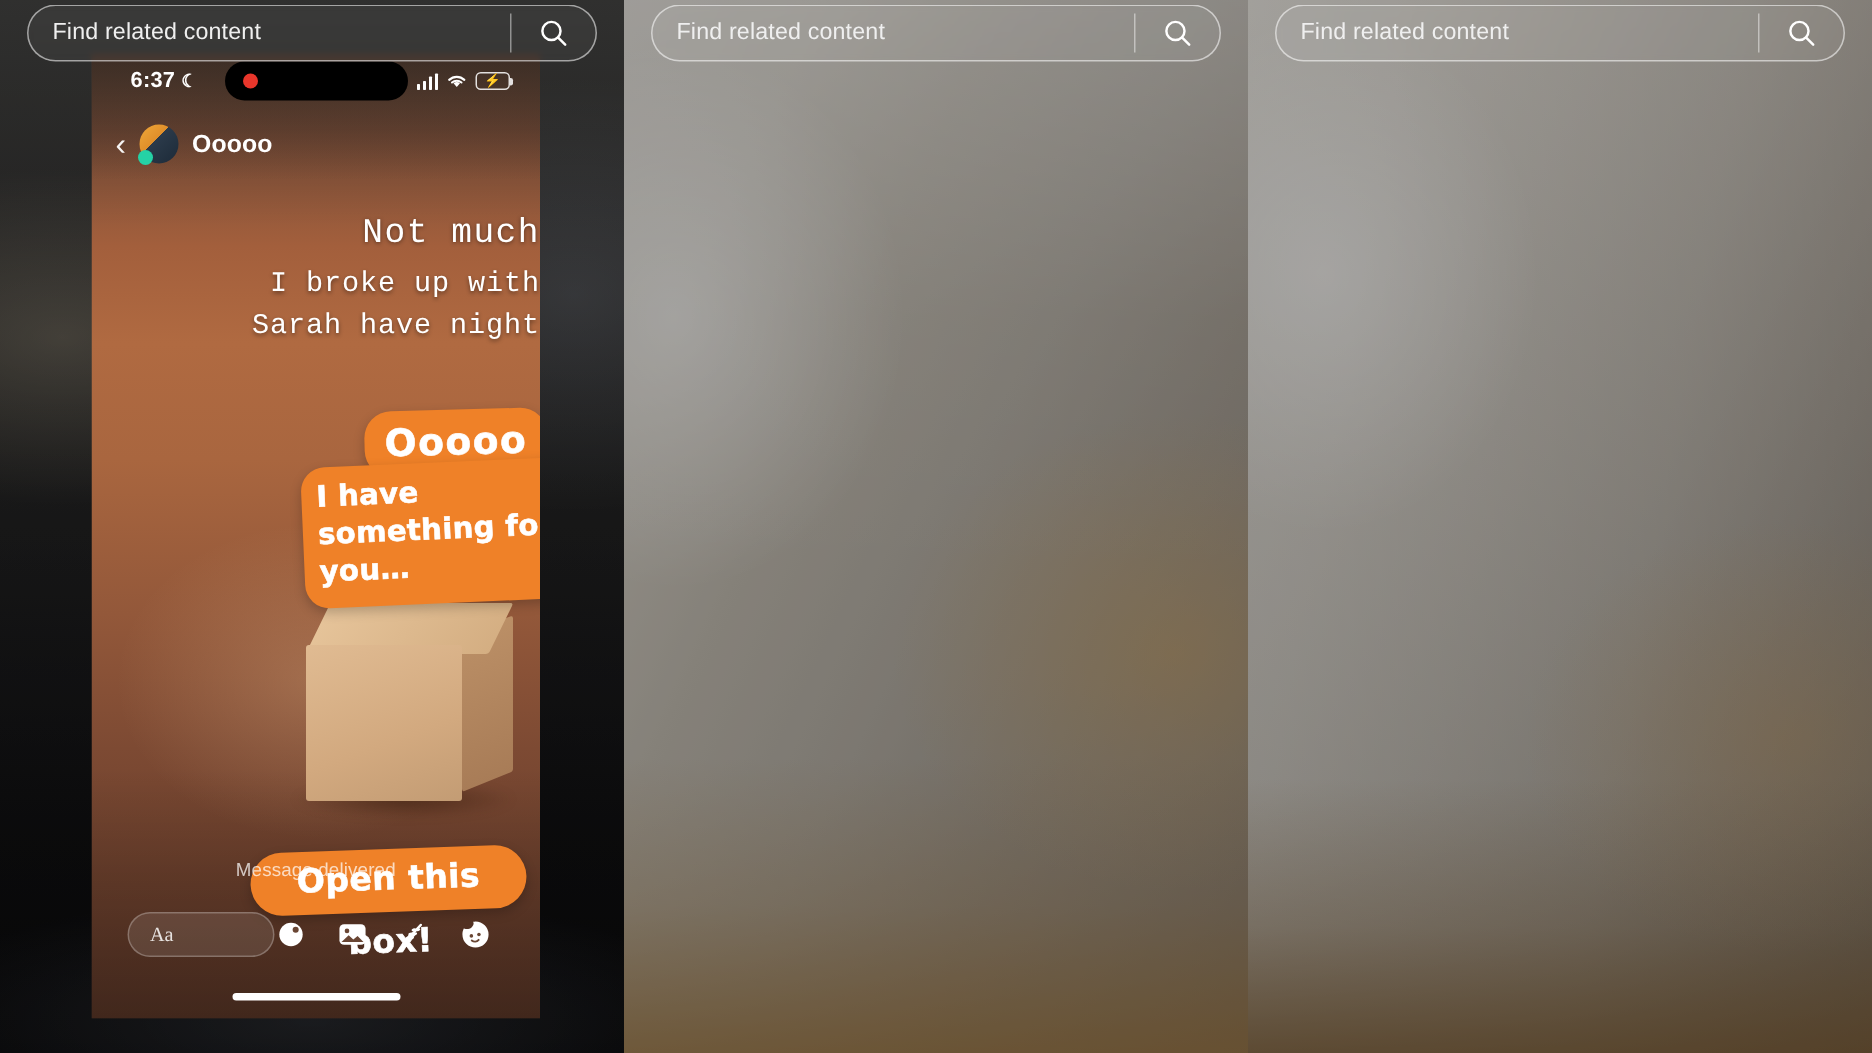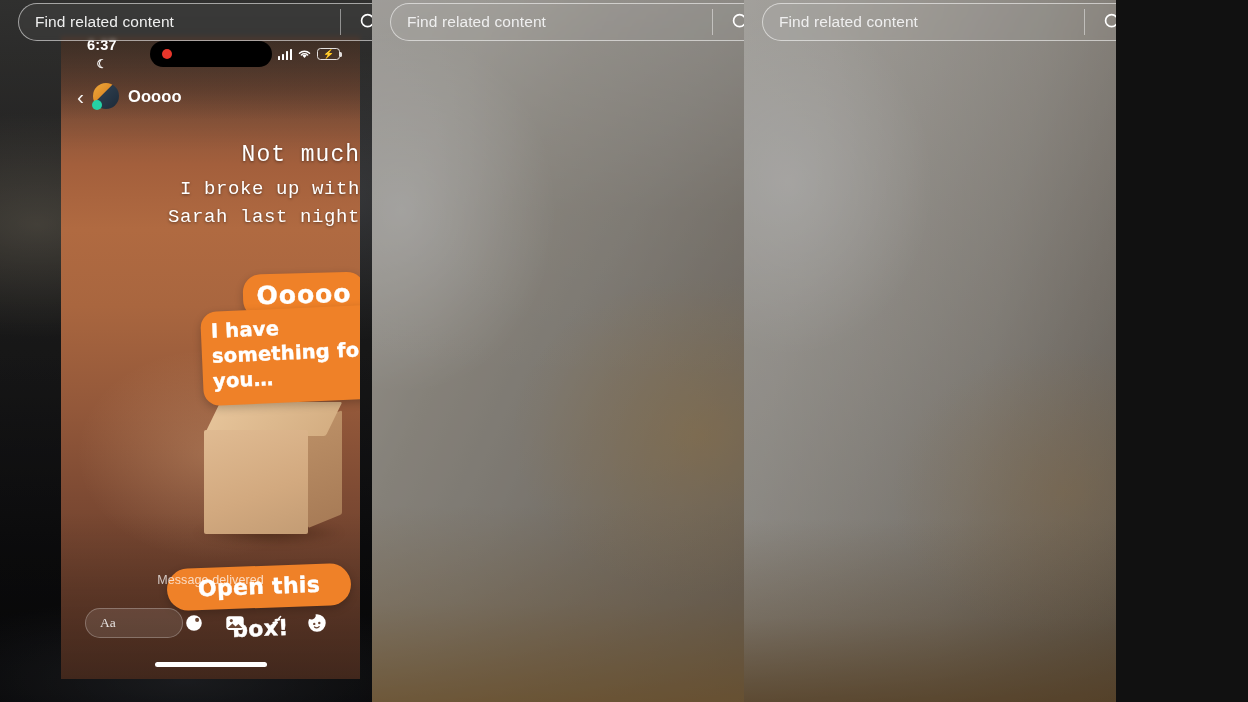--- a/index.html
+++ b/index.html
@@ -5,21 +5,21 @@
   * { box-sizing: border-box; margin: 0; padding: 0; }
   html, body {
     width: 1248px; height: 702px;
     overflow: hidden;
     background: #111;
     font-family: "Liberation Sans", sans-serif;
   }
   .stage { position: relative; width: 1248px; height: 702px; display: flex; }
 
   
-  .panel { position: relative; width: 372px; height: 702px; overflow: hidden; }
+  .panel { position: relative; width: 416px; height: 702px; overflow: hidden; }
   .panel-bg { position: absolute; inset: 0; }
 
   
   .bg1 {
     background:
       radial-gradient(ellipse 300px 160px at 10% 32%, rgba(150,140,120,.55), rgba(0,0,0,0) 70%),
       radial-gradient(ellipse 260px 200px at 92% 28%, rgba(120,125,135,.45), rgba(0,0,0,0) 72%),
       linear-gradient(180deg,#3a3a38 0%,#2d2c2b 24%,#232323 45%,#1a1a1c 62%,#121214 80%,#0d0d0f 100%);
   }
   .bg1::after{
@@ -84,21 +84,21 @@
 
   
   .statusbar{
     position:absolute; left:0; right:0; top:0; height:36px;
     display:flex; align-items:center; z-index:20;
     color:#fff;
   }
   .sb-time{
     position:absolute; left:26px; top:50%; transform:translateY(-50%);
     font-size:14.5px; font-weight:700; letter-spacing:.2px;
-    display:flex; align-items:center; gap:4px;flex-direction:column;
+    display:flex; align-items:center; gap:4px;
   }
   .moon{ font-size:12px; }
   .dynamic-island{
     position:absolute; left:50%; transform:translateX(-50%); top:5px;
     width:122px; height:26px; border-radius:14px; background:#000;
     display:flex; align-items:center; padding-left:12px;
   }
   .rec-dot{ width:10px; height:10px; border-radius:50%; background:#e8362b; }
   .sb-right{
     position:absolute; right:20px; top:50%; transform:translateY(-50%);
@@ -294,21 +294,21 @@
         <span class="avatar">
           <span class="av-img"></span>
           <span class="badge"></span>
         </span>
         <span class="nav-name">Ooooo</span>
       </div>
 
       <div class="mono-lines">
         <div class="l1">Not much</div>
         <div class="l2">I broke up with</div>
-        <div class="l2">Sarah last night</div>
+        <div class="l2">Sarah have night</div>
       </div>
 
       <div class="sticker st-oooo">Ooooo</div>
       <div class="sticker st-have">I have something for you…</div>
 
       <div class="box3d">
         <div class="box-shadow"></div>
         <div class="box-side"></div>
         <div class="box-top"></div>
         <div class="box-front"></div>

